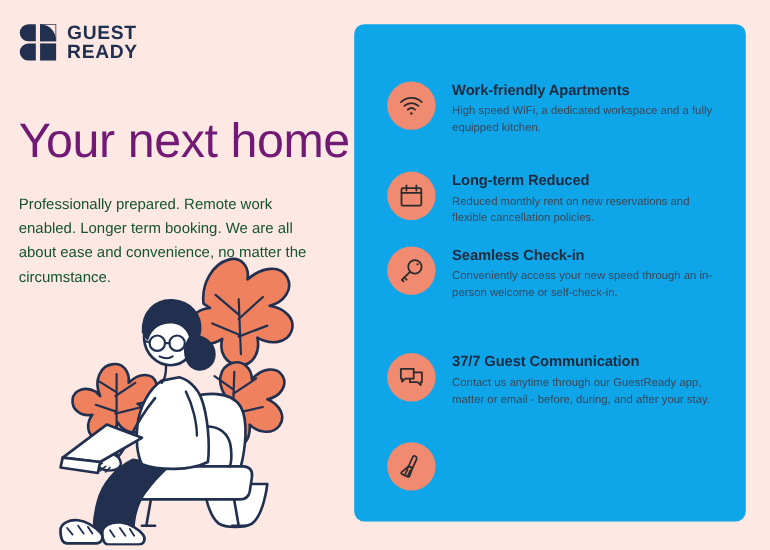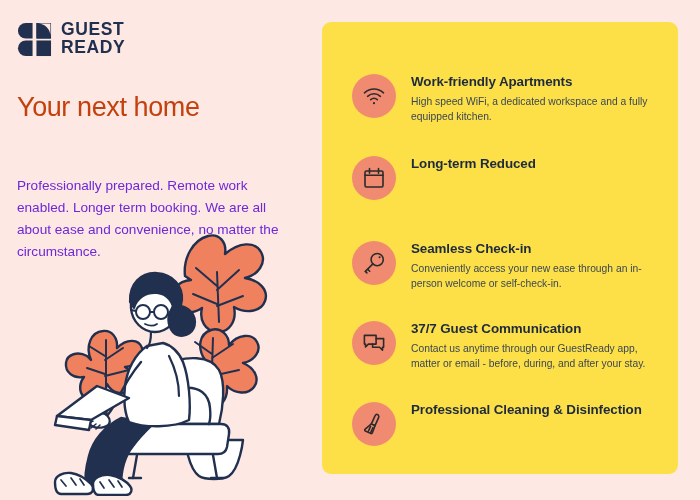--- a/index.html
+++ b/index.html
@@ -28,21 +28,21 @@
     top: 0;
     width: 320px;
     height: 500px;
   }
 
   .logo {
     position: absolute;
     left: 17px;
     top: 21px;
     display: flex;
-    align-items: flex-end;
+    align-items: flex-start;
     gap: 9px;
   }
   .logo-mark {
     width: 35px;
     height: 35px;
     display: block;
   }
   .logo-text {
     display: flex;
     flex-direction: column;
@@ -54,54 +54,54 @@
     font-size: 17.5px;
     letter-spacing: 0.6px;
     color: #22304F;
   }
 
   .headline {
     position: absolute;
     left: 17px;
     top: 72px;
     width: 290px;
-    font-size: 27px;
+    font-size: 44px;
     line-height: 1.26;
     font-weight: 400;
-    color: #c2410c;
+    color: #701a75;
     letter-spacing: -0.4px;
   }
   .headline .hl-line { display: block; white-space: nowrap; }
 
   .subcopy {
     position: absolute;
     left: 17px;
     top: 161px;
     width: 278px;
     font-size: 13.6px;
     line-height: 1.62;
-    color: #6d28d9;
+    color: #14532d;
   }
 
   .illus {
     position: absolute;
     left: 33px;
     top: 228px;
     width: 290px;
     height: 268px;
   }
 
   
   .panel {
     position: absolute;
     left: 322px;
     top: 22px;
     width: 356px;
     height: 452px;
-    background: #fde047;
+    background: #0ea5e9;
     border-radius: 9px;
     box-sizing: border-box;
   }
 
   .feature {
     position: absolute;
     left: 30px;
     width: 308px;
     display: flex;
     align-items: flex-start;
@@ -132,21 +132,21 @@
     letter-spacing: -0.1px;
   }
   .feature-desc {
     font-size: 10.3px;
     line-height: 1.47;
     color: #3A4656;
   }
 
   .f0 { top: 50px; }
   .f1 { top: 132px; }
-  .f2 { top: 217px; }
+  .f2 { top: 200px; }
   .f3 { top: 297px; }
   .f4 { top: 378px; }
 </style>
 </head>
 <body>
 
 <div class="page">
 
   <div class="left">
 
@@ -276,36 +276,37 @@
     <div class="feature f1">
       <div class="feature-icon">
         <svg width="24" height="24" viewBox="0 0 24 24" fill="none" stroke="#2B2B2B" stroke-width="1.6" stroke-linecap="round" stroke-linejoin="round">
           <rect x="3" y="5" width="18" height="16" rx="1.4"></rect>
           <path d="M3 9.3H21"></path>
           <path d="M7.5 2.6V7.2M16.5 2.6V7.2"></path>
         </svg>
       </div>
       <div class="feature-body">
         <div class="feature-title">Long-term Reduced</div>
+        <div class="feature-desc">Reduced monthly rent on new reservations and flexible cancellation policies.</div>
       </div>
     </div>
 
     <div class="feature f2">
       <div class="feature-icon">
         <svg width="24" height="24" viewBox="0 0 24 24" fill="none" stroke="#2B2B2B" stroke-width="1.6" stroke-linecap="round" stroke-linejoin="round">
           <circle cx="15.2" cy="8.6" r="6.1"></circle>
           <circle cx="17.6" cy="6.3" r="1.05" fill="#2B2B2B" stroke="none"></circle>
           <path d="M10.9 12.9L3.4 20.4"></path>
           <path d="M5.6 18.2L7.7 20.3"></path>
           <path d="M3.4 20.4L4.9 21.9"></path>
         </svg>
       </div>
       <div class="feature-body">
         <div class="feature-title">Seamless Check-in</div>
-        <div class="feature-desc">Conveniently access your new ease through an in-person welcome or self-check-in.</div>
+        <div class="feature-desc">Conveniently access your new speed through an in-person welcome or self-check-in.</div>
       </div>
     </div>
 
     <div class="feature f3">
       <div class="feature-icon">
         <svg width="24" height="24" viewBox="0 0 24 24" fill="none" stroke="#2B2B2B" stroke-width="1.6" stroke-linecap="round" stroke-linejoin="round">
           <path d="M2.4 4.4H14.1V13.1H6.4L3.5 16V13.1H2.4Z"></path>
           <path d="M14.1 7.6H21.6V16.3H20.5V19.2L17.6 16.3H10.6V13.1"></path>
         </svg>
       </div>
@@ -317,18 +318,17 @@
 
     <div class="feature f4">
       <div class="feature-icon">
         <svg width="24" height="24" viewBox="0 0 24 24" fill="none" stroke="#2B2B2B" stroke-width="1.6" stroke-linecap="round" stroke-linejoin="round">
           <path d="M15.4 2.6C16.6 3.1 17.1 4.4 16.6 5.6L13 13.6L9.4 11.9L13 3.9C13.5 2.7 14.3 2.1 15.4 2.6Z"></path>
           <path d="M13 13.6L9.4 11.9L3.2 17.2C2.5 17.8 2.5 18.5 3.4 19L8.5 21.4C9.4 21.8 10.1 21.5 10.4 20.7Z"></path>
           <path d="M8.6 14.4L6.4 19.1M11 15.6L8.8 20.3"></path>
         </svg>
       </div>
       <div class="feature-body">
-        <div class="feature-title">Professional Cleaning &amp; Disinfection</div>
       </div>
     </div>
 
   </div>
 </div>
 
 </body></html>

